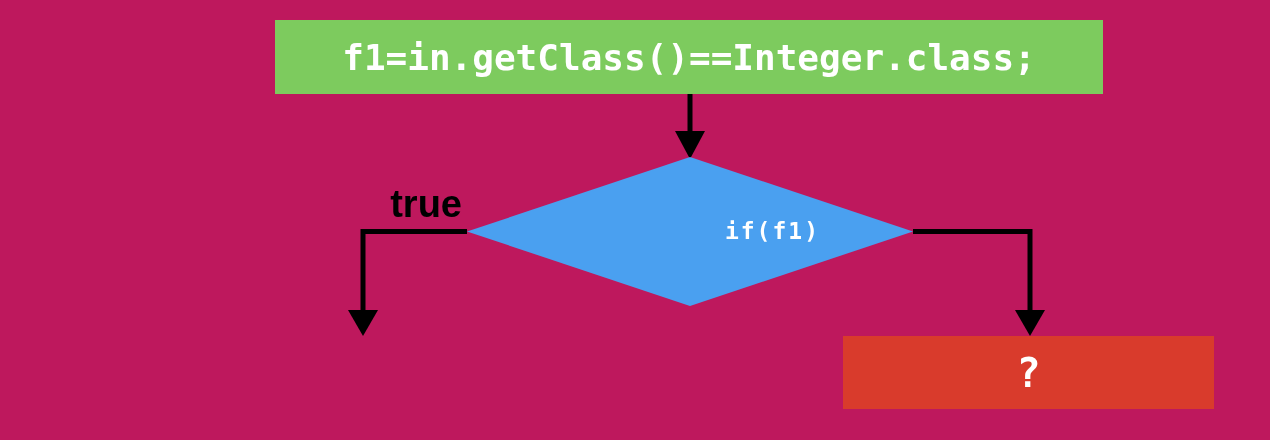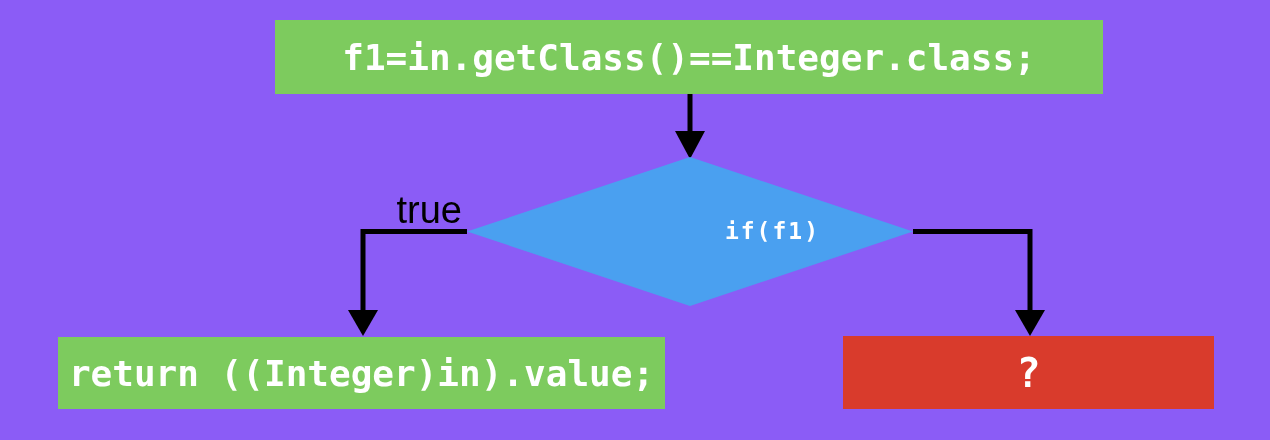--- a/index.html
+++ b/index.html
@@ -4,21 +4,21 @@
 <style>
   html, body {
     margin: 0;
     padding: 0;
     background: #ffffff;
   }
   .stage {
     position: relative;
     width: 1270px;
     height: 440px;
-    background: #8b5cf6;
+    background: #be185d;
     overflow: hidden;
     font-family: "DejaVu Sans Mono", monospace;
   }
   .wires {
     position: absolute;
     left: 0;
     top: 0;
   }
   .wire {
     stroke: var(--line-black, #000);
@@ -64,24 +64,24 @@
     align-items: center;
     justify-content: flex-end;
     color: var(--text-white, #fff);
     font-family: "DejaVu Sans Mono", monospace;
     font-weight: bold;
     font-size: 23px;
     letter-spacing: 2px;
   }
   .branch-label {
     position: absolute;
-    bottom: 211px;
+    bottom: 217px;
     color: var(--label-black, #000);
     font-family: "Liberation Sans", sans-serif;
-    font-weight: normal;
+    font-weight: bold;
     font-size: 38px;
     line-height: 1;
     white-space: nowrap;
   }
   .branch-label.true {
     left: 340px;
     width: 122px;
     text-align: right;
   }
   .branch-label.false {
@@ -121,21 +121,18 @@
 
   <div class="decision-text">
     <span>if(f1)</span>
   </div>
 
   <div class="branch-label true">
     <span>true</span>
   </div>
 
 
-  <div class="node node-true">
-    <span>return ((Integer)in).value;</span>
-  </div>
 
   <div class="node node-false">
     <span>?</span>
   </div>
 
 </div>
 
 </body></html>

